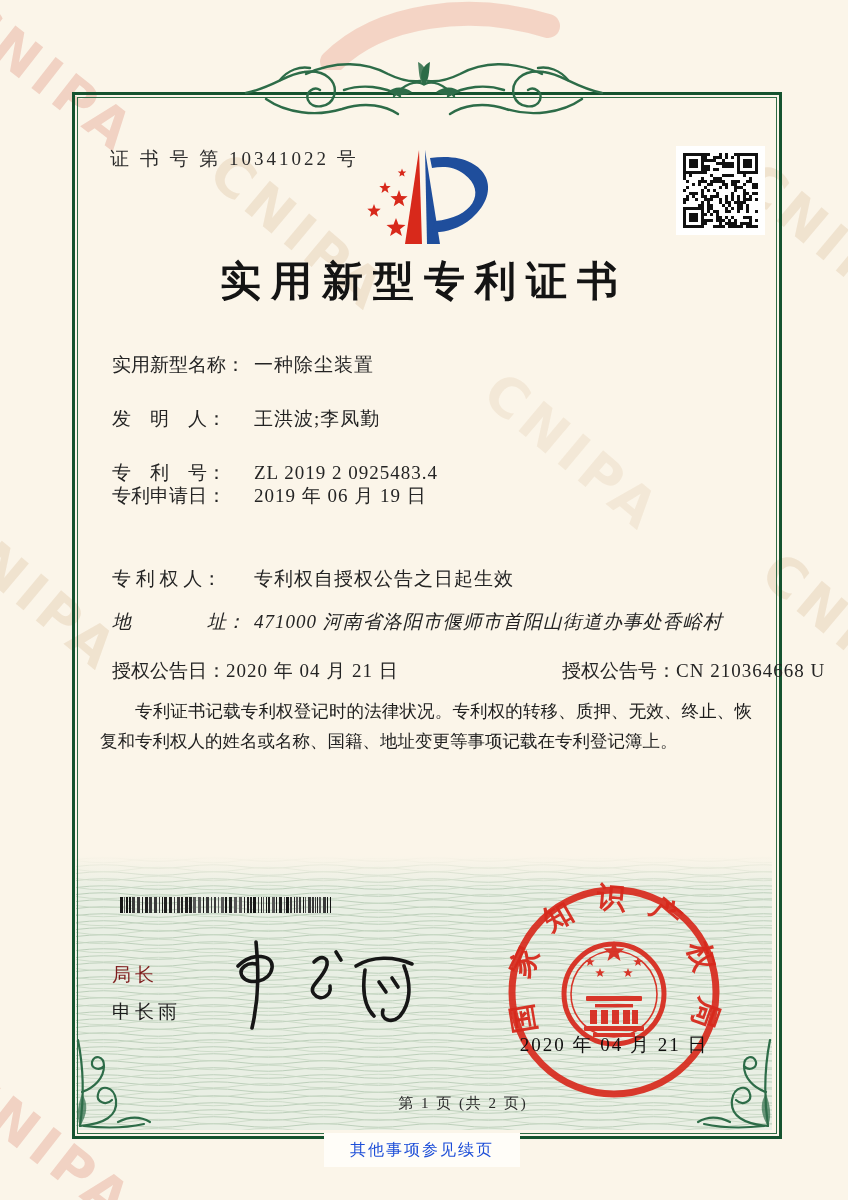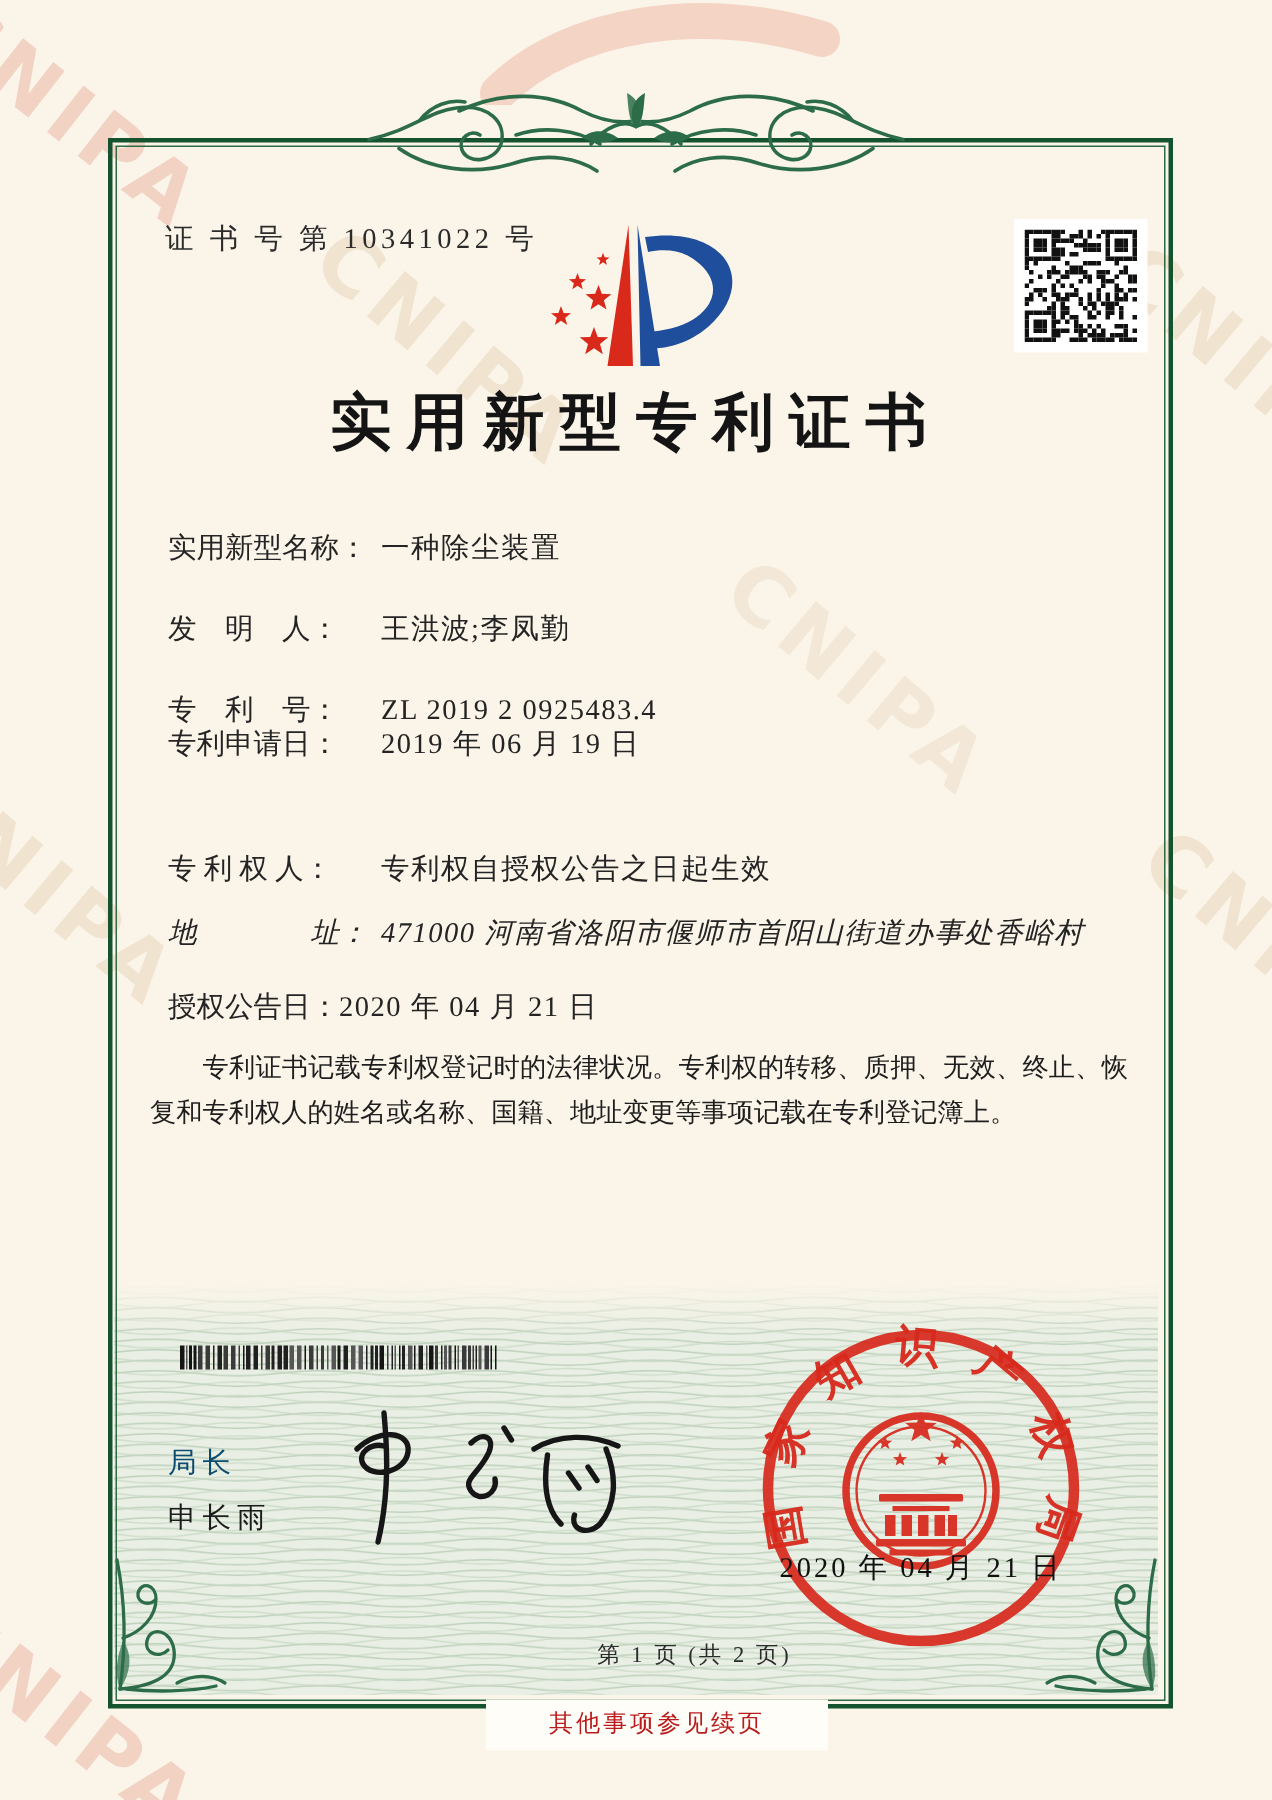--- a/index.html
+++ b/index.html
@@ -26,28 +26,28 @@
   
   .row{position:absolute;left:112px;font-size:19px;color:#242424;z-index:3;white-space:nowrap;}
   .row .lab{display:inline-block;min-width:142px;}
   .row .val{letter-spacing:1px;}
   .grant2{position:absolute;left:450px;top:0;}
   
   .paras{position:absolute;left:100px;top:696px;width:652px;z-index:3;
          font-size:17.5px;line-height:30px;color:#1e1e1e;text-align:justify;}
   .paras p{margin:0;text-indent:2em;}
   
-  .dirtitle{position:absolute;left:112px;top:962px;font-size:19px;letter-spacing:4px;color:#0c4a6e;z-index:3;}
+  .dirtitle{position:absolute;left:112px;top:962px;font-size:19px;letter-spacing:4px;color:#7f1d1d;z-index:3;}
   .dirname{position:absolute;left:112px;top:999px;font-size:19px;letter-spacing:4px;color:#1c1c1c;z-index:3;}
   .sealdate{position:absolute;left:500px;top:1032px;width:228px;text-align:center;
             font-size:19px;letter-spacing:2px;color:#101010;z-index:5;white-space:nowrap;}
   .pageind{position:absolute;left:72px;top:1094px;width:704px;text-align:center;
            font-size:15px;letter-spacing:2px;color:#2a2a2a;z-index:3;margin-left:39px;}
-  .footnote{position:absolute;left:324px;top:1133px;width:228px;height:34px;background:#fffdf8;
-            z-index:3;text-align:center;line-height:34px;font-size:16px;letter-spacing:2px;color:#b91c1c;}
+  .footnote{position:absolute;left:324px;top:1133px;width:196px;height:34px;background:#fffdf8;
+            z-index:3;text-align:center;line-height:34px;font-size:16px;letter-spacing:2px;color:#1d4ed8;}
   svg{display:block;}
 </style>
 </head>
 <body>
 
 <div class="wm red" style="left:-18px;top:-14px;transform:rotate(38deg);">CNIPA</div>
 <div class="wm" style="left:238px;top:140px;transform:rotate(40deg);">CNIPA</div>
 <div class="wm" style="left:770px;top:150px;transform:rotate(40deg);">CNIPA</div>
 <div class="wm" style="left:512px;top:360px;transform:rotate(40deg);opacity:.7;">CNIPA</div>
 <div class="wm" style="left:-30px;top:500px;transform:rotate(40deg);">CNIPA</div>
@@ -463,20 +463,23 @@
   <span class="lab">专利申请日：</span><span class="val">2019 年 06 月 19 日</span>
 </div>
 <div class="row" style="top:566px;">
   <span class="lab">专 利 权 人：</span><span class="val">专利权自授权公告之日起生效</span>
 </div>
 <div class="row" style="top:609px;font-style:italic;">
   <span class="lab">地　　　　址：</span><span class="val">471000 河南省洛阳市偃师市首阳山街道办事处香峪村</span>
 </div>
 <div class="row" style="top:658px;width:640px;">
   <span>授权公告日：</span><span class="val">2020 年 04 月 21 日</span>
+  <span class="grant2">
+    <span>授权公告号：</span><span class="val">CN 210364668 U</span>
+  </span>
 </div>
 
 <div class="paras">
   <p>专利证书记载专利权登记时的法律状况。专利权的转移、质押、无效、终止、恢复和专利权人的姓名或名称、国籍、地址变更等事项记载在专利登记簿上。</p>
 </div>
 
 <svg id="barcode" class="abs" style="left:120px;top:896px;z-index:3;" width="216" height="18" viewBox="0 0 216 18">
     <rect x="0" y="1" width="3" height="16" fill="#151515"></rect>
     <rect x="4" y="1" width="1" height="16" fill="#555"></rect>
     <rect x="6" y="1" width="2" height="16" fill="#151515"></rect>

